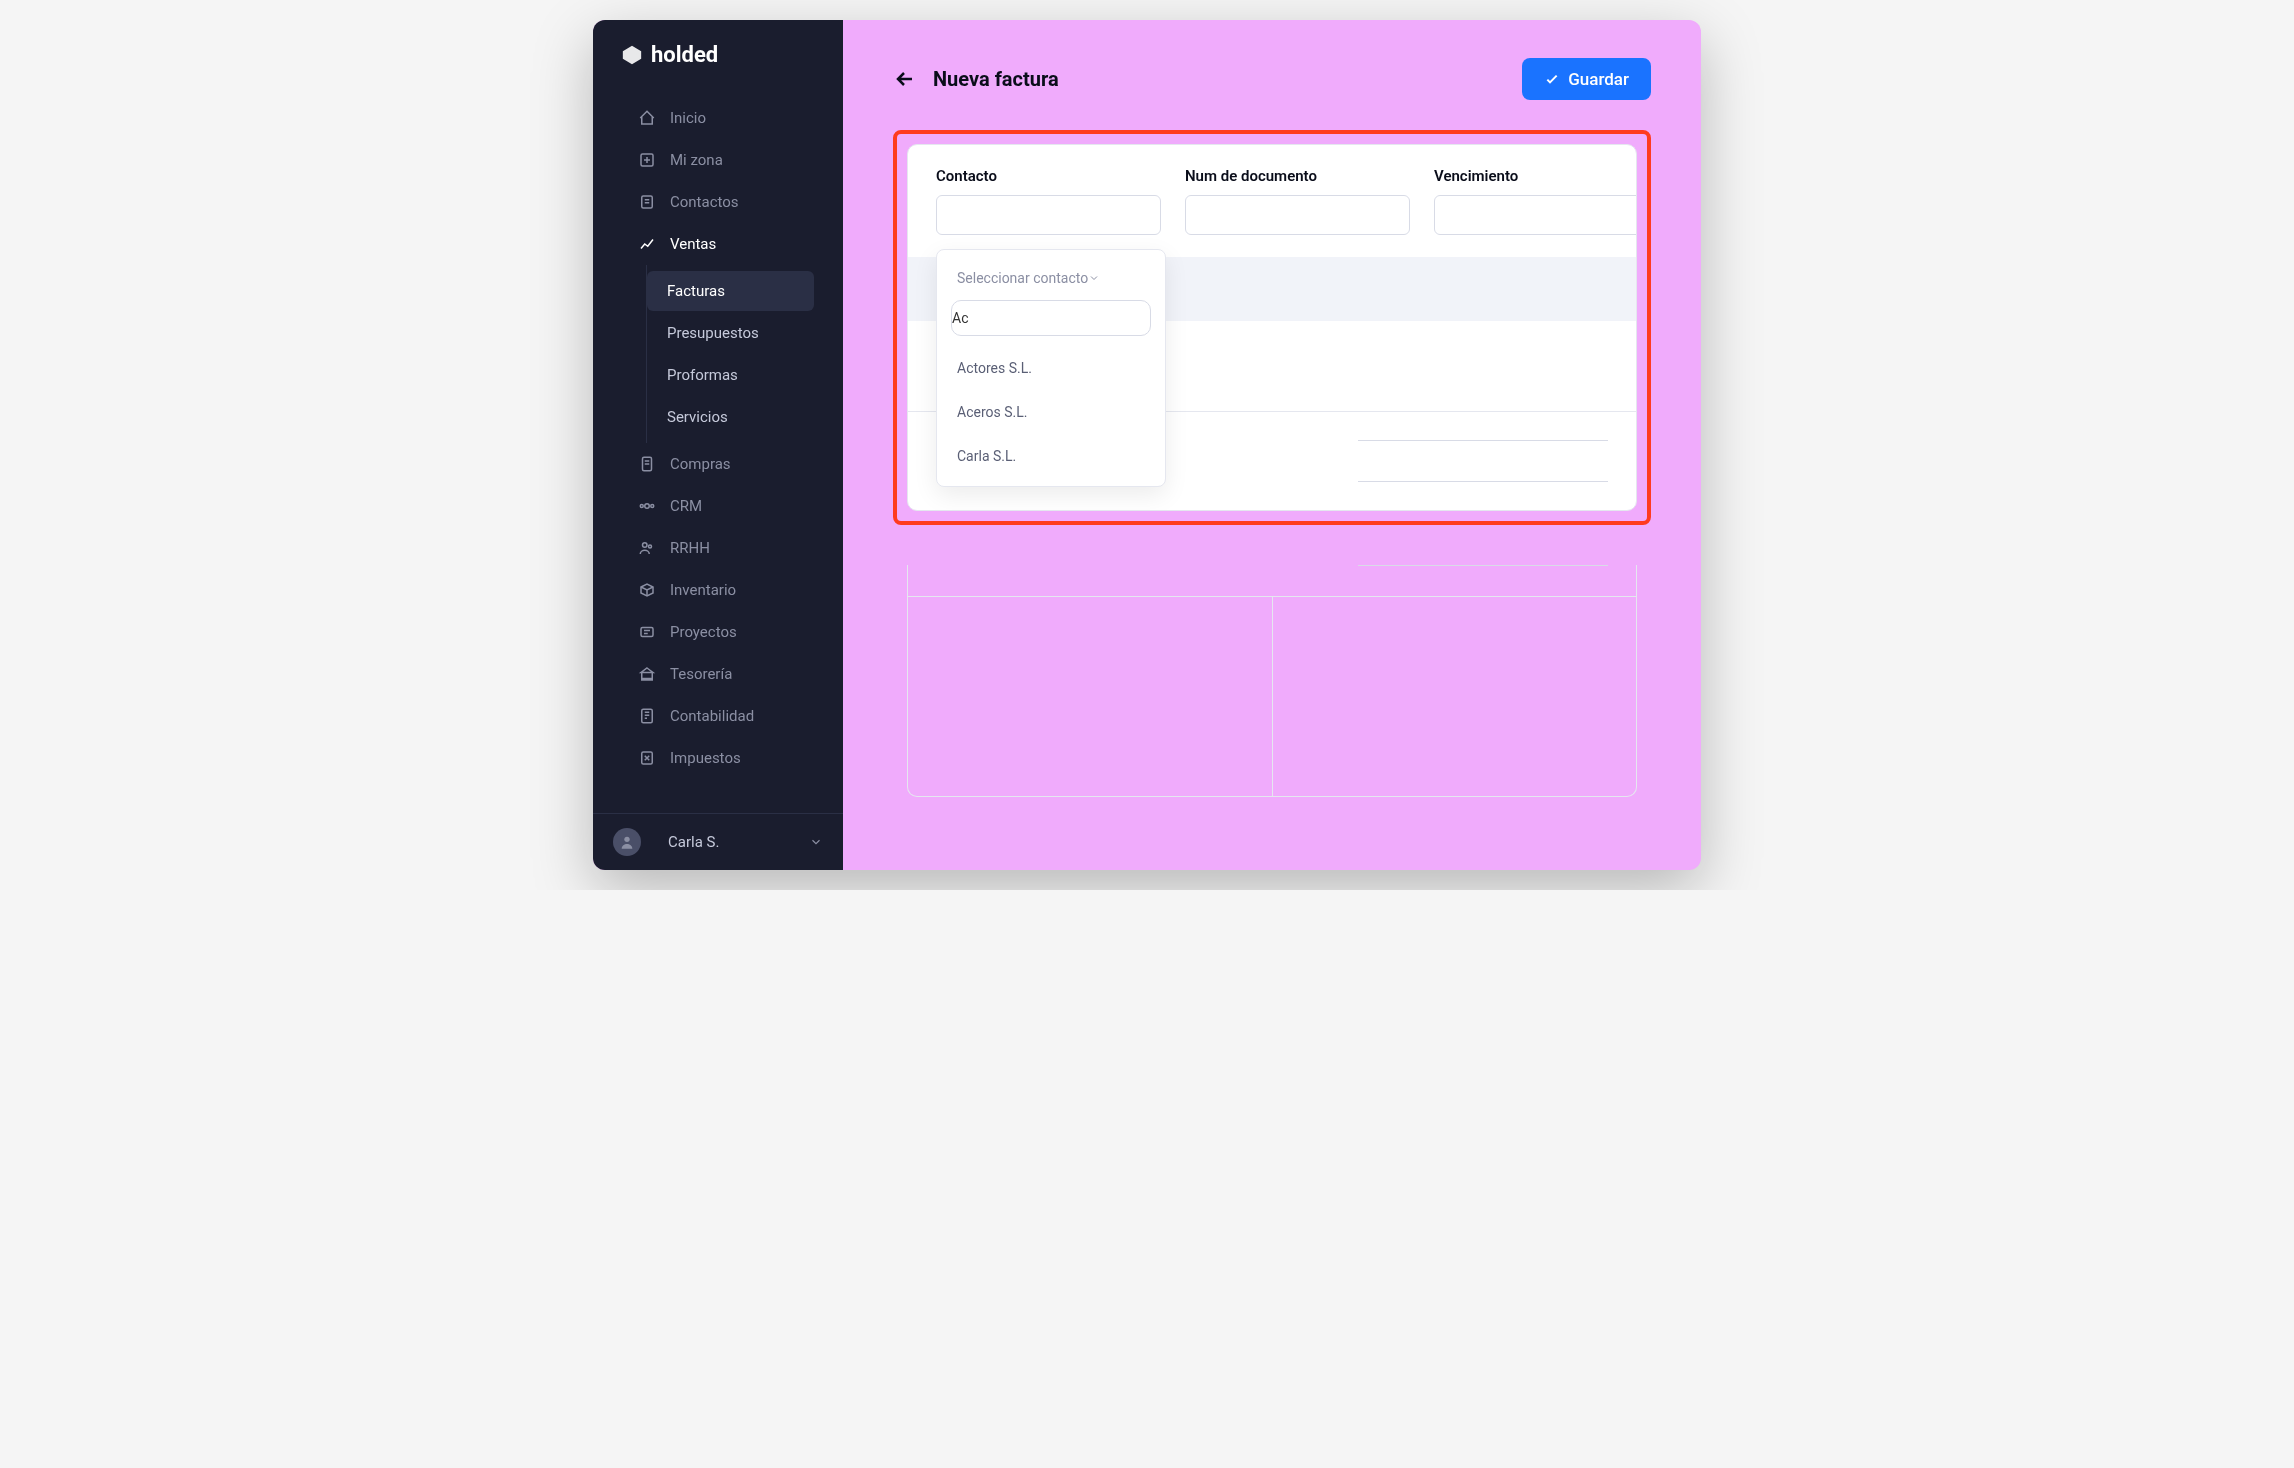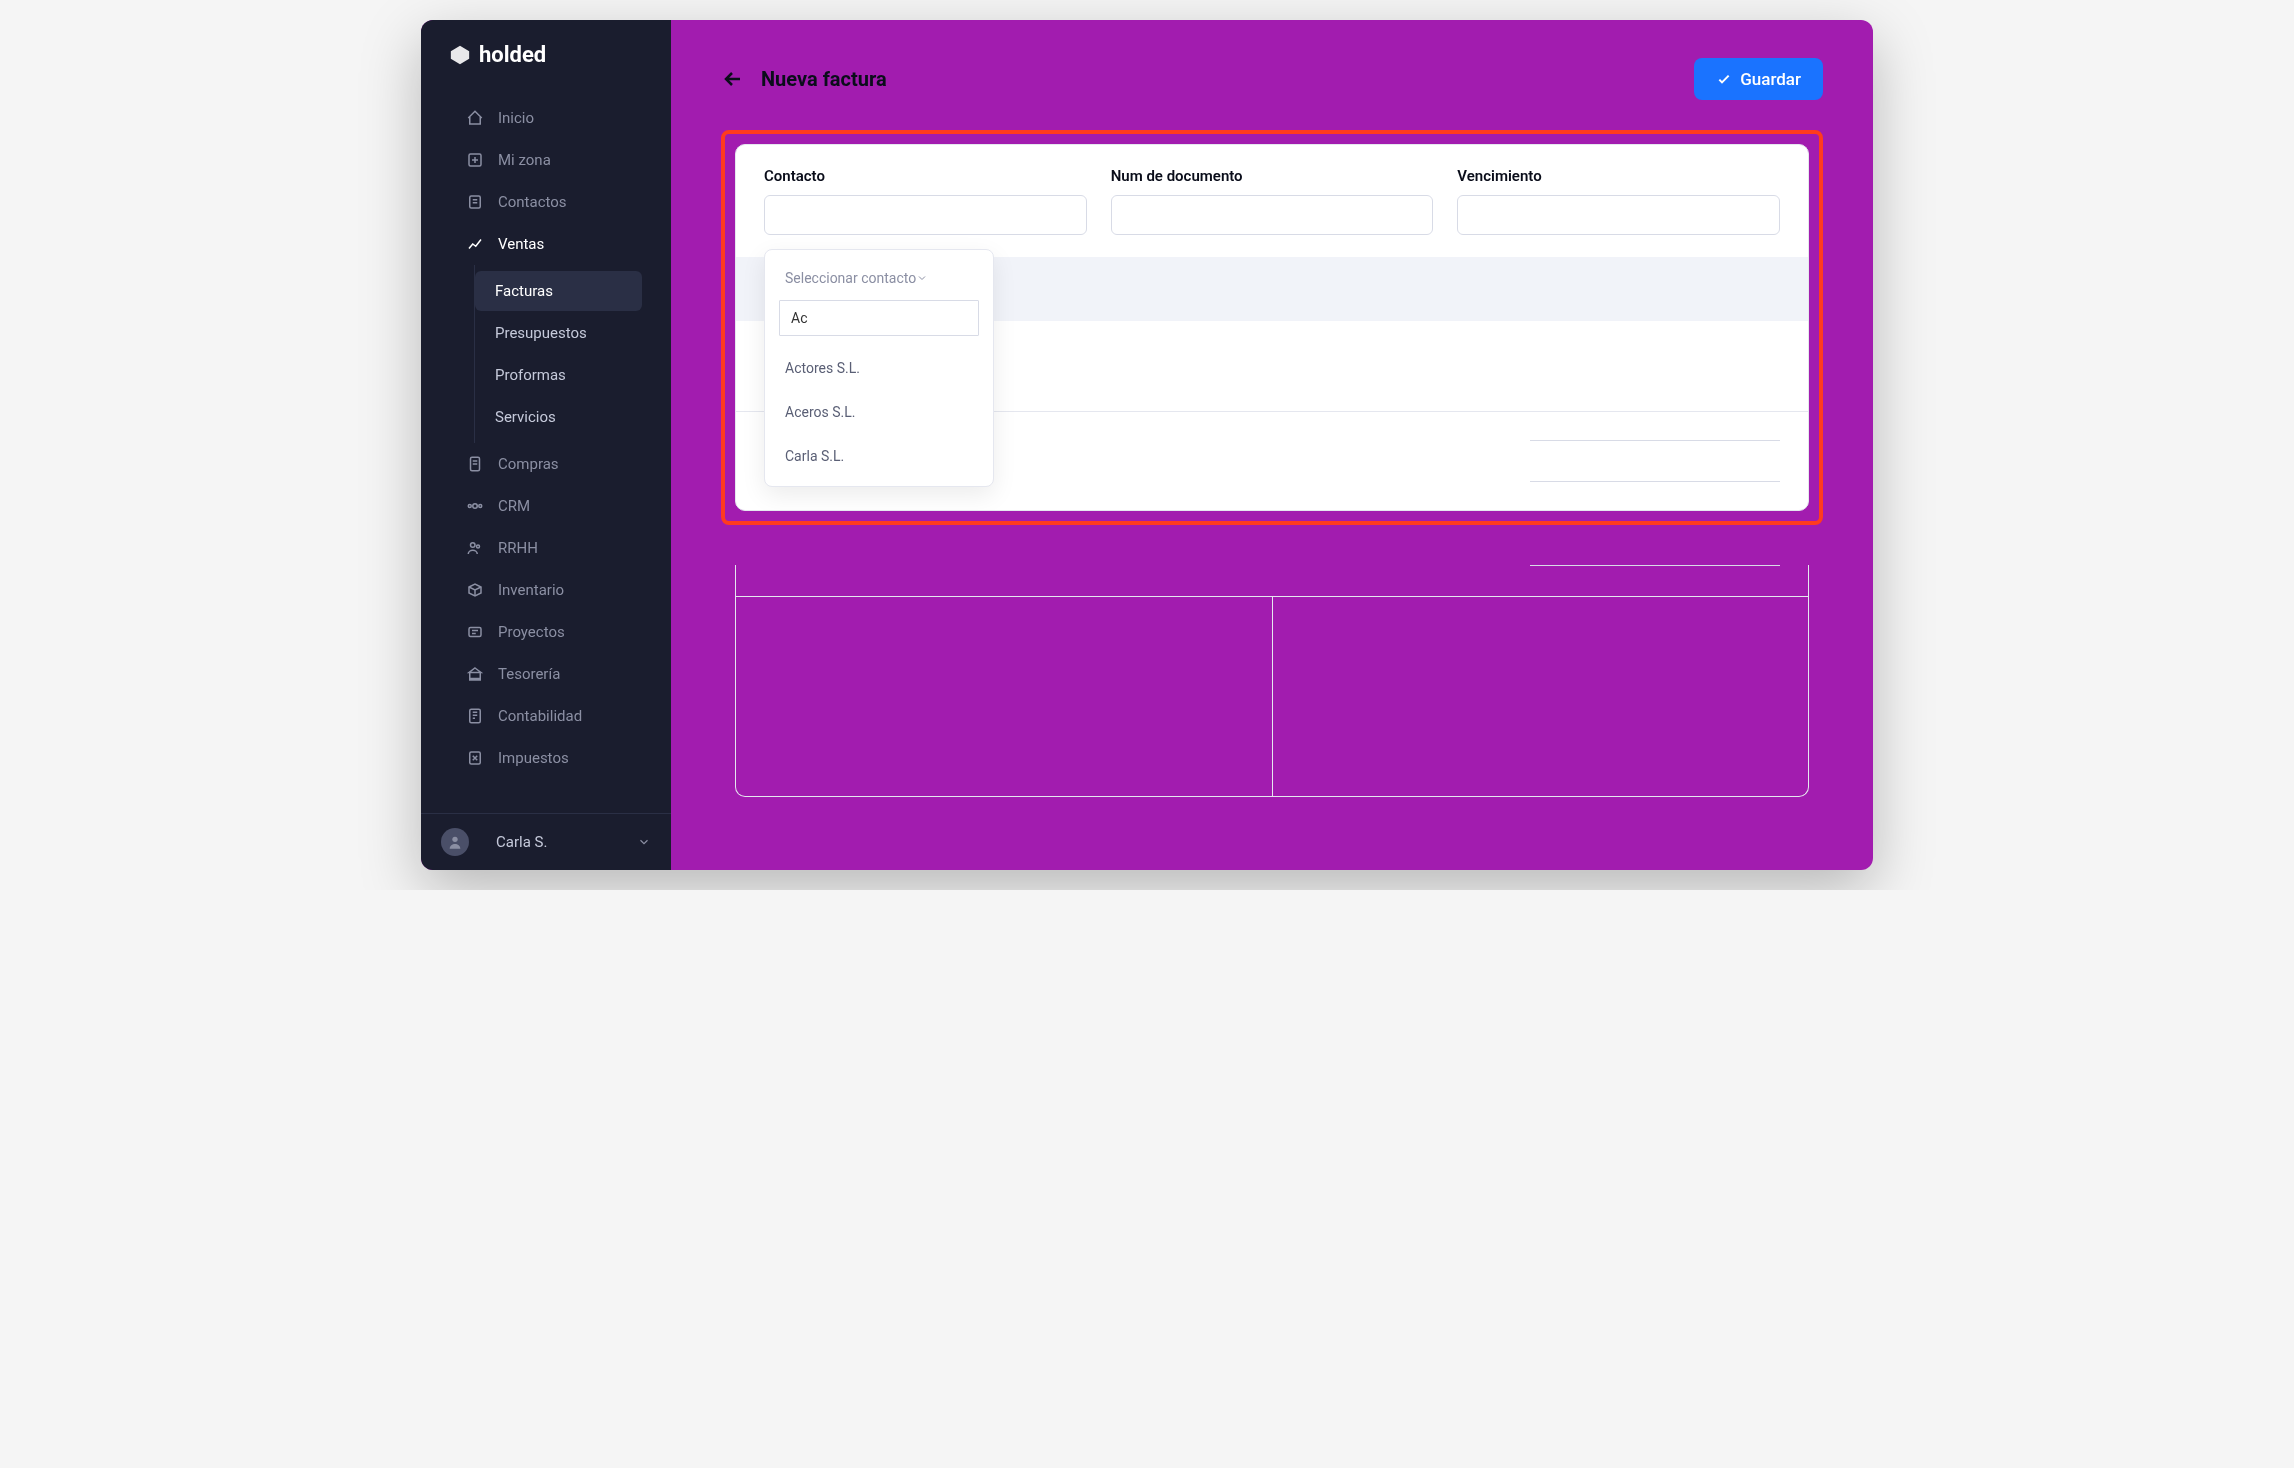--- a/index.html
+++ b/index.html
@@ -7,25 +7,25 @@
       padding: 0;
       box-sizing: border-box;
       font-family: -apple-system, BlinkMacSystemFont, 'Segoe UI', Roboto, sans-serif;
     }
     body {
       background: #f5f5f5;
       padding: 20px;
     }
     .window {
       display: flex;
-      background: #a21caf;
+      background: #f0abfc;
       border-radius: 12px;
       overflow: visible;
       box-shadow: 0 20px 60px rgba(0,0,0,0.25);
-      width: 1452px;
+      width: 1108px;
       height: 850px;
       margin: 0 auto;
       position: relative;
     }
     .sidebar {
       width: 250px;
       background: #1a1d2e;
       color: #8b8fa3;
       display: flex;
       flex-direction: column;
@@ -220,22 +220,22 @@
       display: flex;
       align-items: center;
       justify-content: flex-start;
       padding: 6px 20px 14px 20px;
       color: #8b8fa3;
       font-size: 14px;
     }
     .dropdown-search {
       margin: 0 14px 10px 14px;
       border: 1px solid #d8dbe6;
-      border-radius: 1px;
-      padding: 9px 11px;
+      border-radius: 10px;
+      padding: 9px 0;
       font-size: 14px;
       width: calc(100% - 28px);
       color: #333;
     }
     .dropdown-item {
       padding: 14px 20px;
       font-size: 14px;
       color: #5a5f75;
       cursor: pointer;
     }

